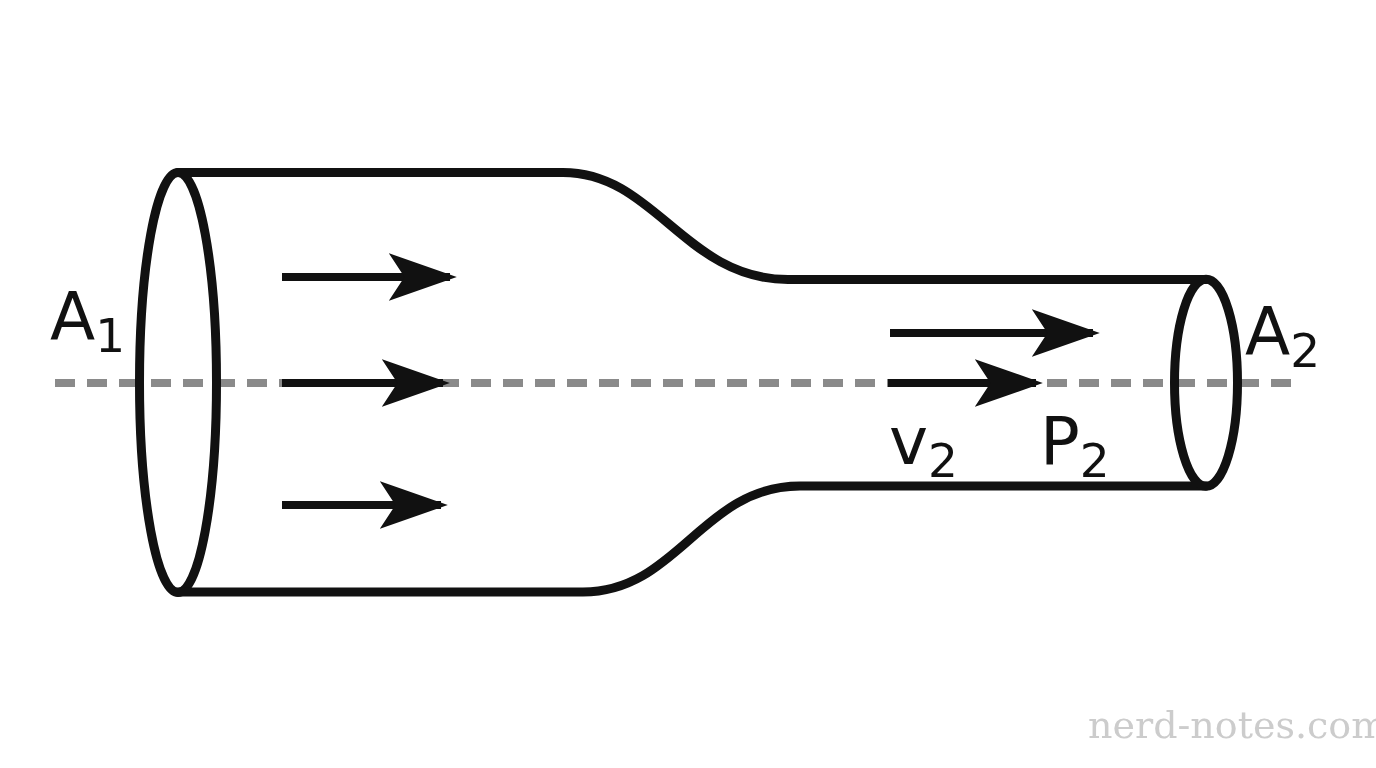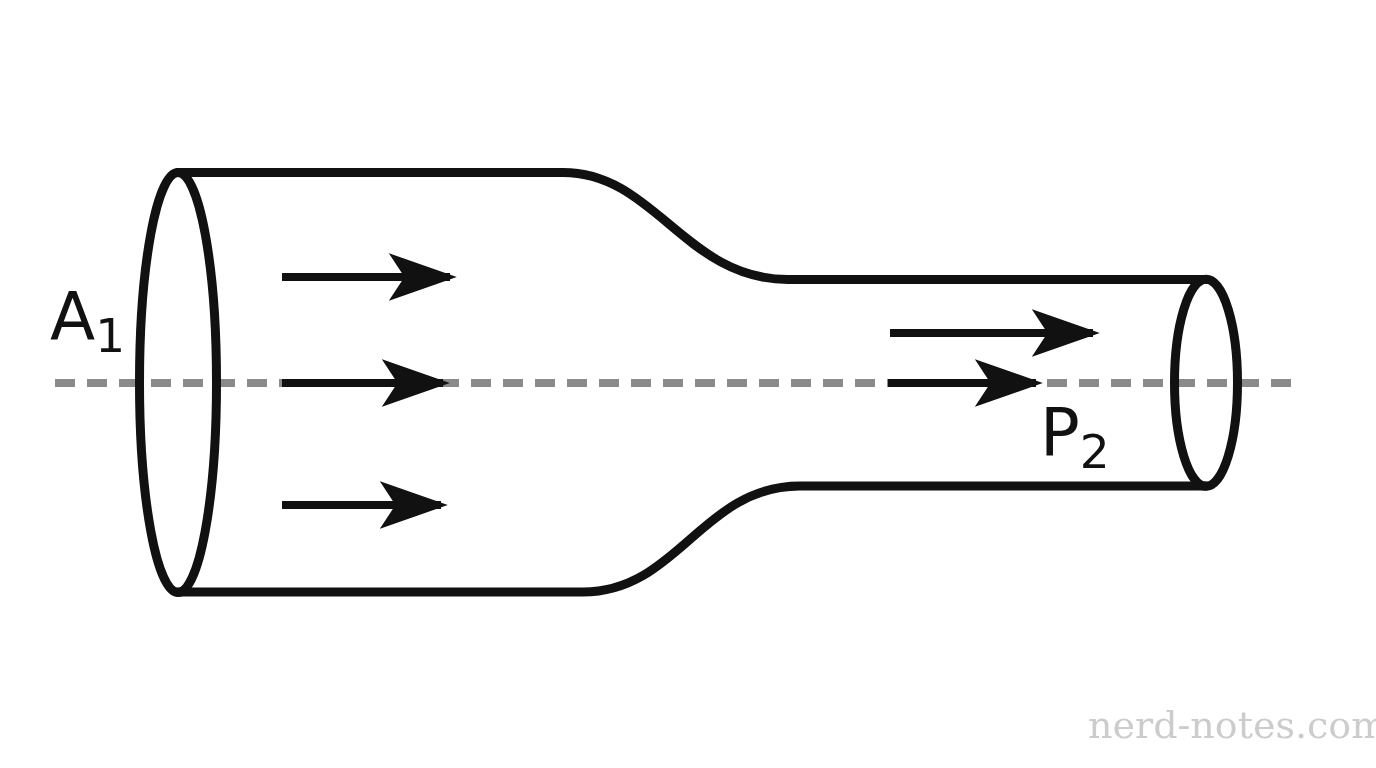--- a/index.html
+++ b/index.html
@@ -71,19 +71,21 @@
     <line x1="282" y1="505" x2="441" y2="505" stroke="var(--ink)" stroke-width="8" marker-end="url(#head)"></line>
 
     <line x1="890" y1="333" x2="1093" y2="333" stroke="var(--ink)" stroke-width="8" marker-end="url(#head)"></line>
     <line x1="888" y1="383" x2="1036" y2="383" stroke="var(--ink)" stroke-width="8" marker-end="url(#head)"></line>
   </svg>
 
   <div class="label" style="left:50px;top:284px"><span class="main">A</span><span class="sub">1</span></div>
 
 
 
+  <div class="label" style="left:889px;top:409px"><span class="main">v</span><span class="sub">2</span></div>
 
-  <div class="label" style="left:1040px;top:400px"><span class="main">P</span><span class="sub">2</span></div>
+  <div class="label" style="left:1040px;top:409px"><span class="main">P</span><span class="sub">2</span></div>
 
+  <div class="label" style="left:1245px;top:299px"><span class="main">A</span><span class="sub">2</span></div>
 
   <div id="watermark">nerd-notes.com</div>
 
 </div>
 
 </body></html>

